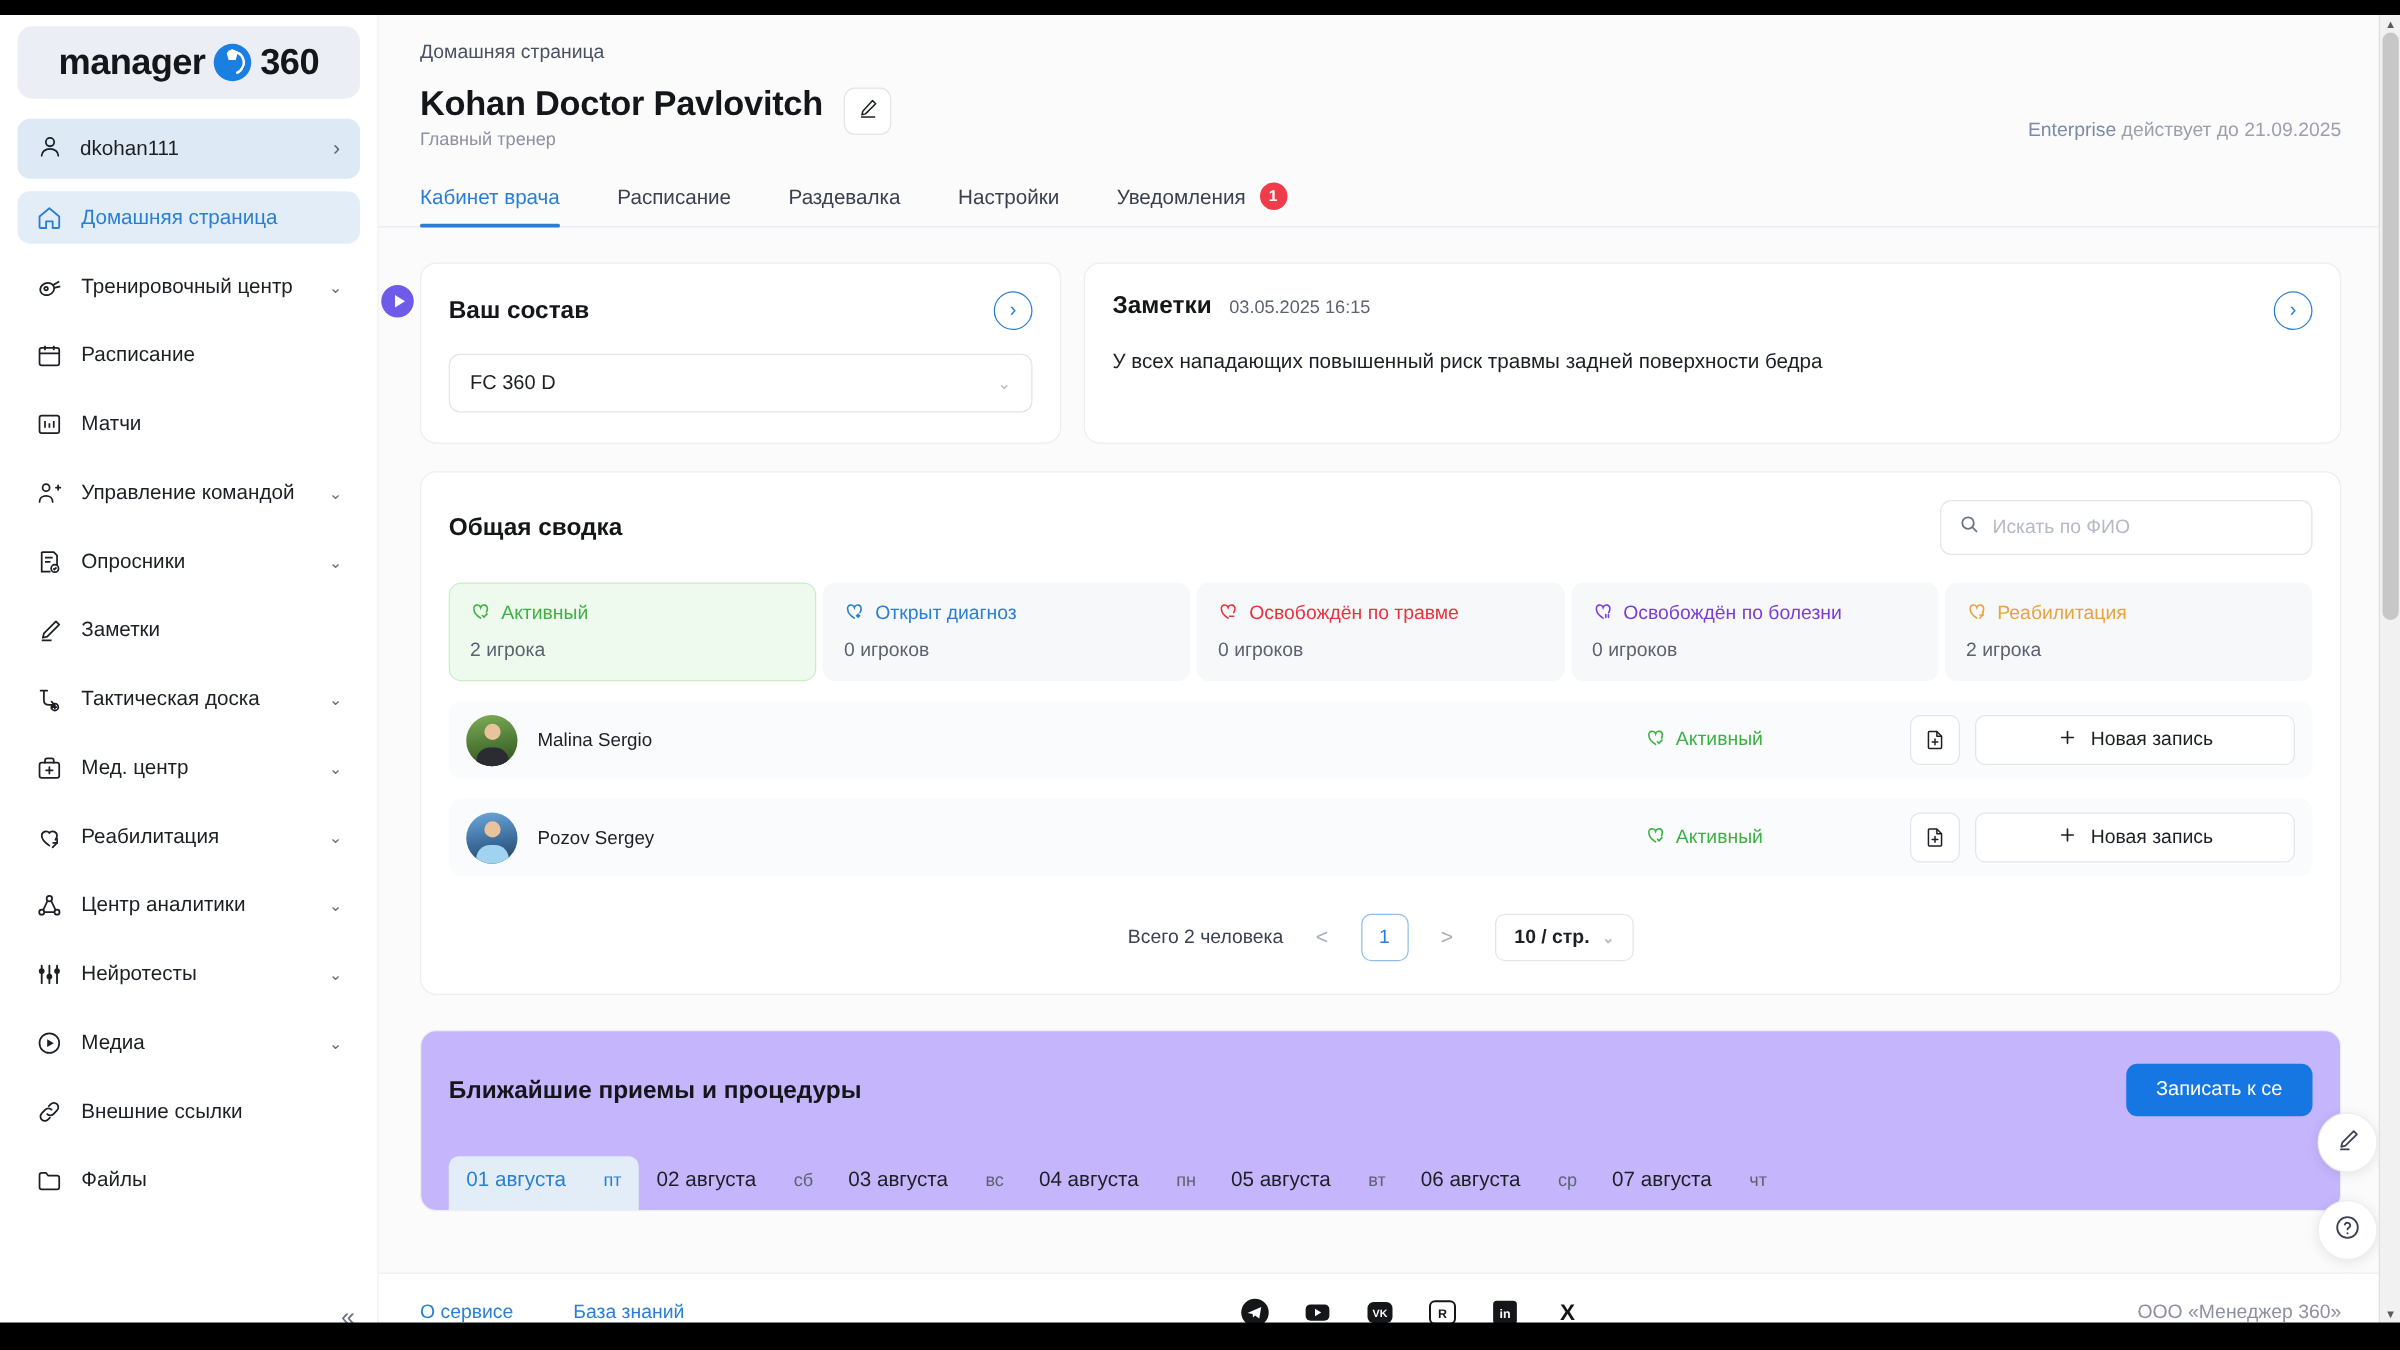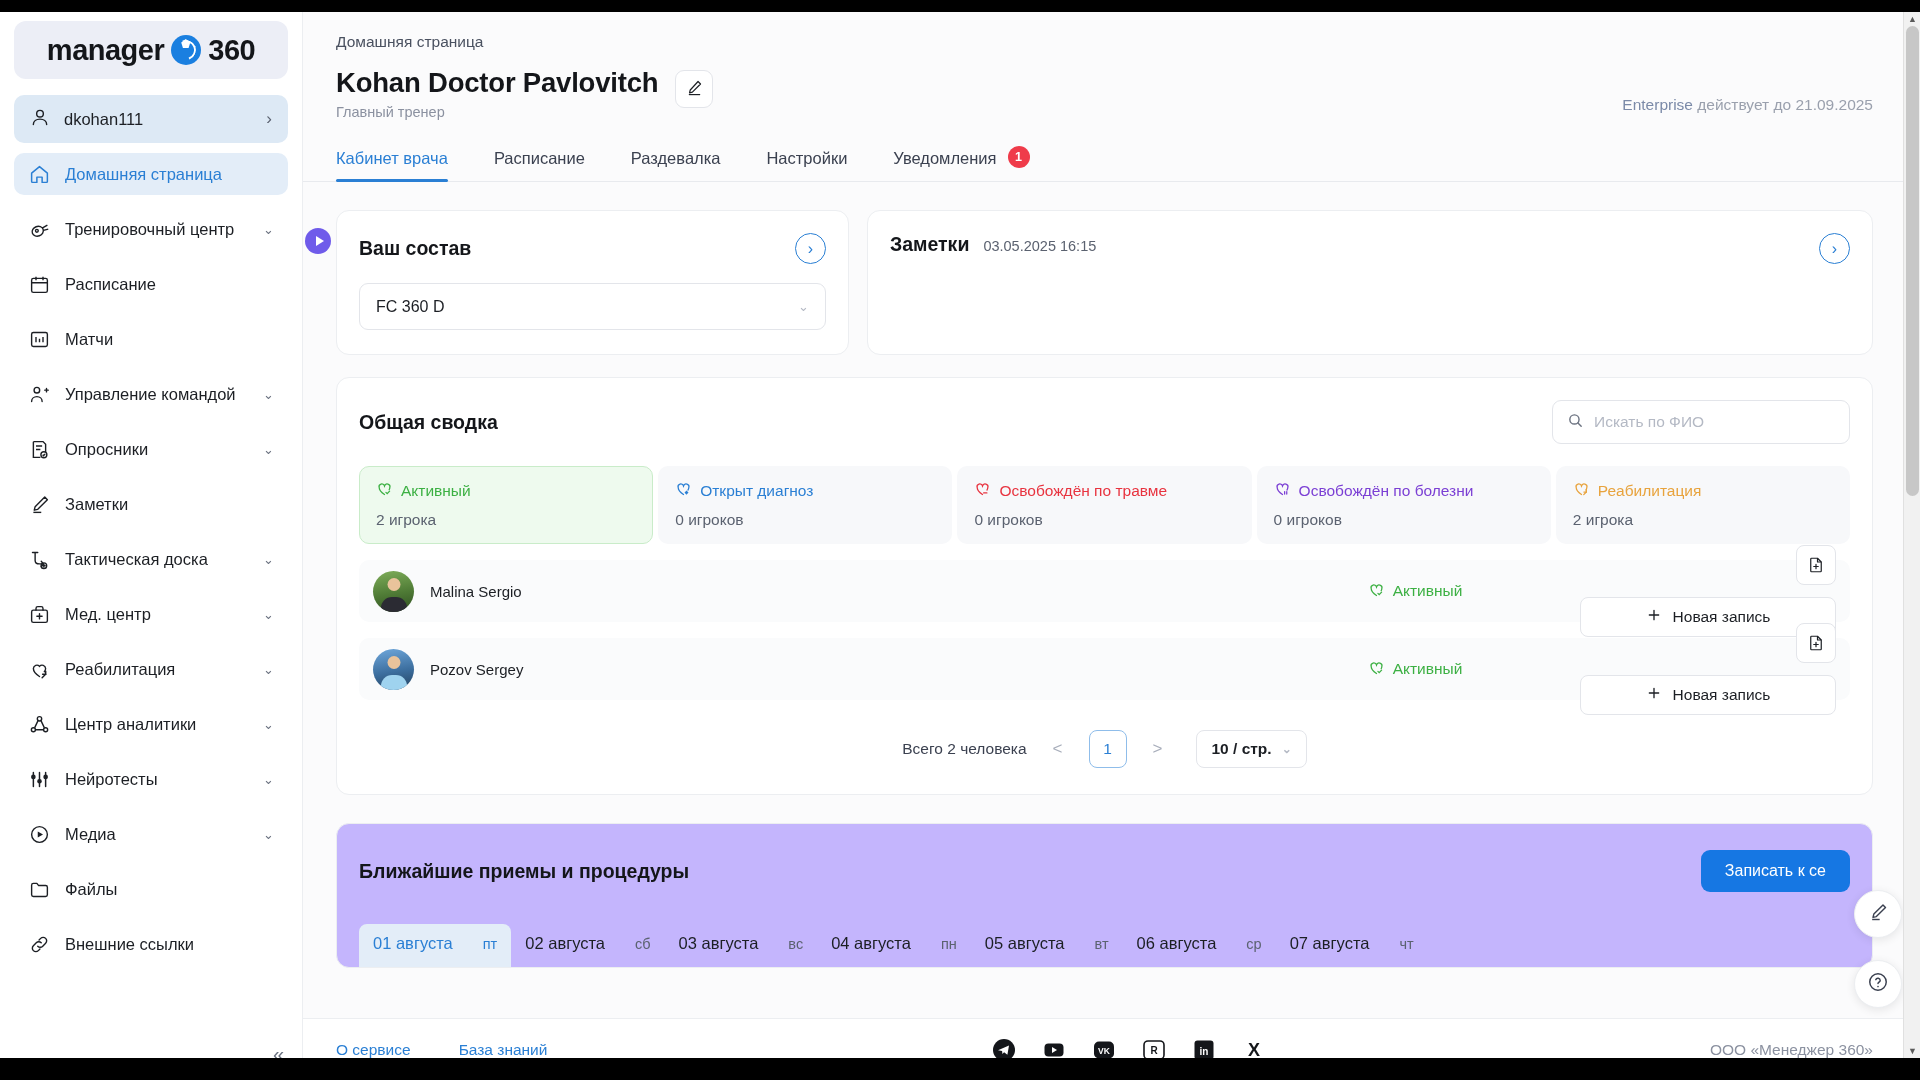--- a/index.html
+++ b/index.html
@@ -164,21 +164,21 @@
   .prow {
     display: flex; align-items: center; height: 62px; margin-top: 16px;
     background: #fafbfc; border-radius: 10px; padding: 0 14px 0 14px;
   }
   .avatar {
     width: 41px; height: 41px; border-radius: 50%; flex: 0 0 41px;
     overflow: hidden; position: relative;
   }
   .pname { font-size: 15px; color: #1c1f24; margin-left: 16px; flex: 1; }
   .pstat { display: flex; align-items: center; gap: 8px; font-size: 15.5px; color: #3cb043; width: 330px; justify-content: center; }
-  .prow-actions { display: flex; align-items: flex-end; gap: 12px; flex-direction: column; }
+  .prow-actions { display: flex; align-items: center; gap: 12px; }
   .icon-btn {
     width: 40px; height: 40px; border: 1px solid #e3e5ea; border-radius: 8px;
     background: #fff; display: flex; align-items: center; justify-content: center; cursor: pointer;
   }
   .new-rec-btn {
     width: 256px; height: 40px; border: 1px solid #e3e5ea; border-radius: 8px;
     background: #fff; display: flex; align-items: center; justify-content: center;
     gap: 11px; font-size: 15.5px; color: #1c1f24; cursor: pointer;
   }
 
@@ -458,36 +458,36 @@
               <circle cx="12" cy="12" r="9"></circle>
               <path d="m10 8.5 6 3.5-6 3.5z" fill="#1c1f24" stroke="none"></path>
             </svg>
           </span>
         <span class="lbl">Медиа</span>
         <span class="caret">⌄</span>
       </div>
 
       <div class="nav-item">
         <span class="ico">
-            <svg width="21" height="21" viewBox="0 0 24 24" fill="none" stroke="#1c1f24" stroke-width="1.6" stroke-linejoin="round">
-              <path d="M3 7a2 2 0 0 1 2-2h4l2 2.5h8a2 2 0 0 1 2 2V18a2 2 0 0 1-2 2H5a2 2 0 0 1-2-2z"></path>
-            </svg>
-          </span>
-        <span class="lbl">Файлы</span>
-        <span class="caret"></span>
-      </div>
-
-      <div class="nav-item">
-        <span class="ico">
             <svg width="21" height="21" viewBox="0 0 24 24" fill="none" stroke="#1c1f24" stroke-width="1.6" stroke-linecap="round">
               <path d="M10 14a4 4 0 0 0 5.7 0l3.3-3.3a4 4 0 1 0-5.7-5.7L11.5 6.8"></path>
               <path d="M14 10a4 4 0 0 0-5.7 0L5 13.3a4 4 0 1 0 5.7 5.7l1.8-1.8"></path>
             </svg>
           </span>
         <span class="lbl">Внешние ссылки</span>
+        <span class="caret"></span>
+      </div>
+
+      <div class="nav-item">
+        <span class="ico">
+            <svg width="21" height="21" viewBox="0 0 24 24" fill="none" stroke="#1c1f24" stroke-width="1.6" stroke-linejoin="round">
+              <path d="M3 7a2 2 0 0 1 2-2h4l2 2.5h8a2 2 0 0 1 2 2V18a2 2 0 0 1-2 2H5a2 2 0 0 1-2-2z"></path>
+            </svg>
+          </span>
+        <span class="lbl">Файлы</span>
         <span class="caret"></span>
       </div>
 
     </nav>
 
     <div class="sb-collapse">«</div>
   </aside>
 
   <section class="main">
 
@@ -544,20 +544,21 @@
             <span class="val">FC 360 D</span>
             <span class="cd">⌄</span>
           </div>
         </div>
 
         <div class="card card-notes">
           <div class="notes-head">
             <div class="card-title">Заметки</div>
             <div class="notes-date">03.05.2025 16:15</div>
           </div>
+          <div class="notes-body">У всех нападающих повышенный риск травмы задней поверхности бедра</div>
           <div class="go-circle notes-go">›</div>
         </div>
       </div>
 
       <div class="summary-card">
         <div class="sum-head">
           <div class="sum-title">Общая сводка</div>
           <div class="search-box">
             <span>
               <svg width="17" height="17" viewBox="0 0 24 24" fill="none" stroke="#6b7280" stroke-width="2" stroke-linecap="round">

